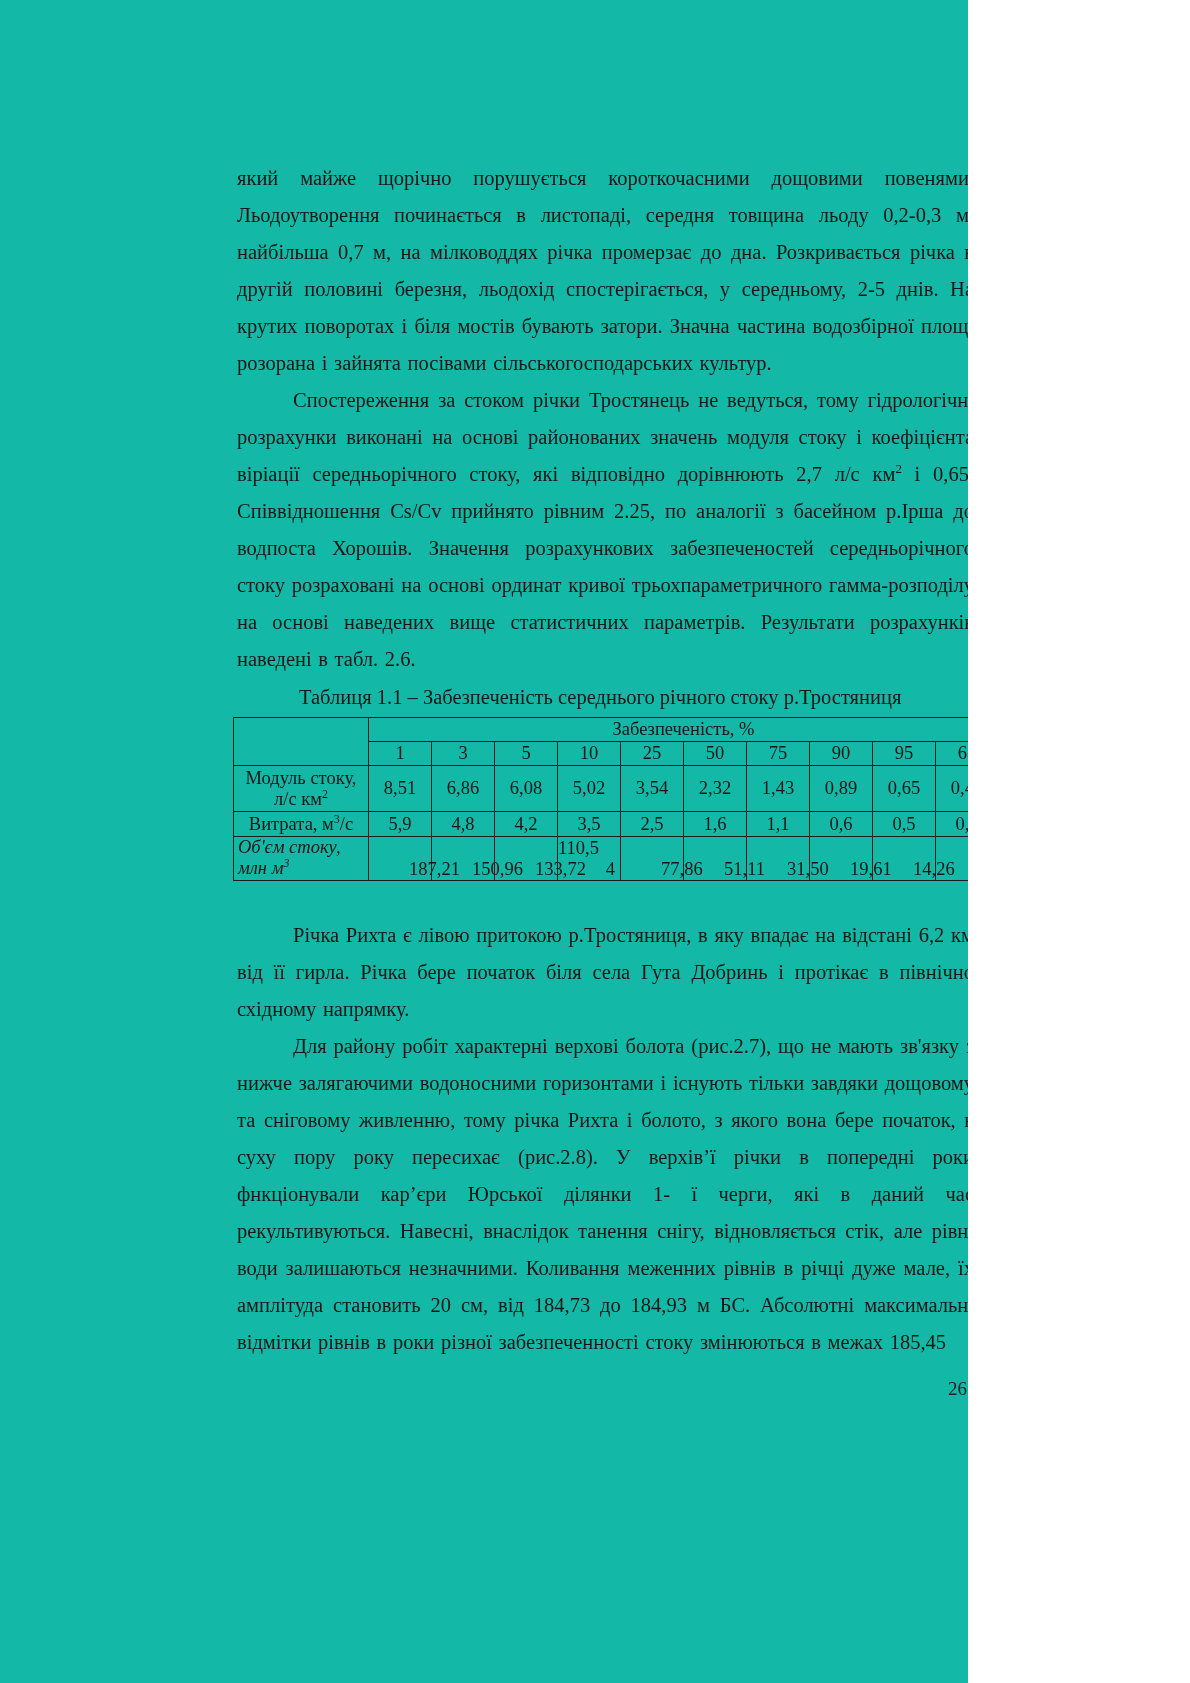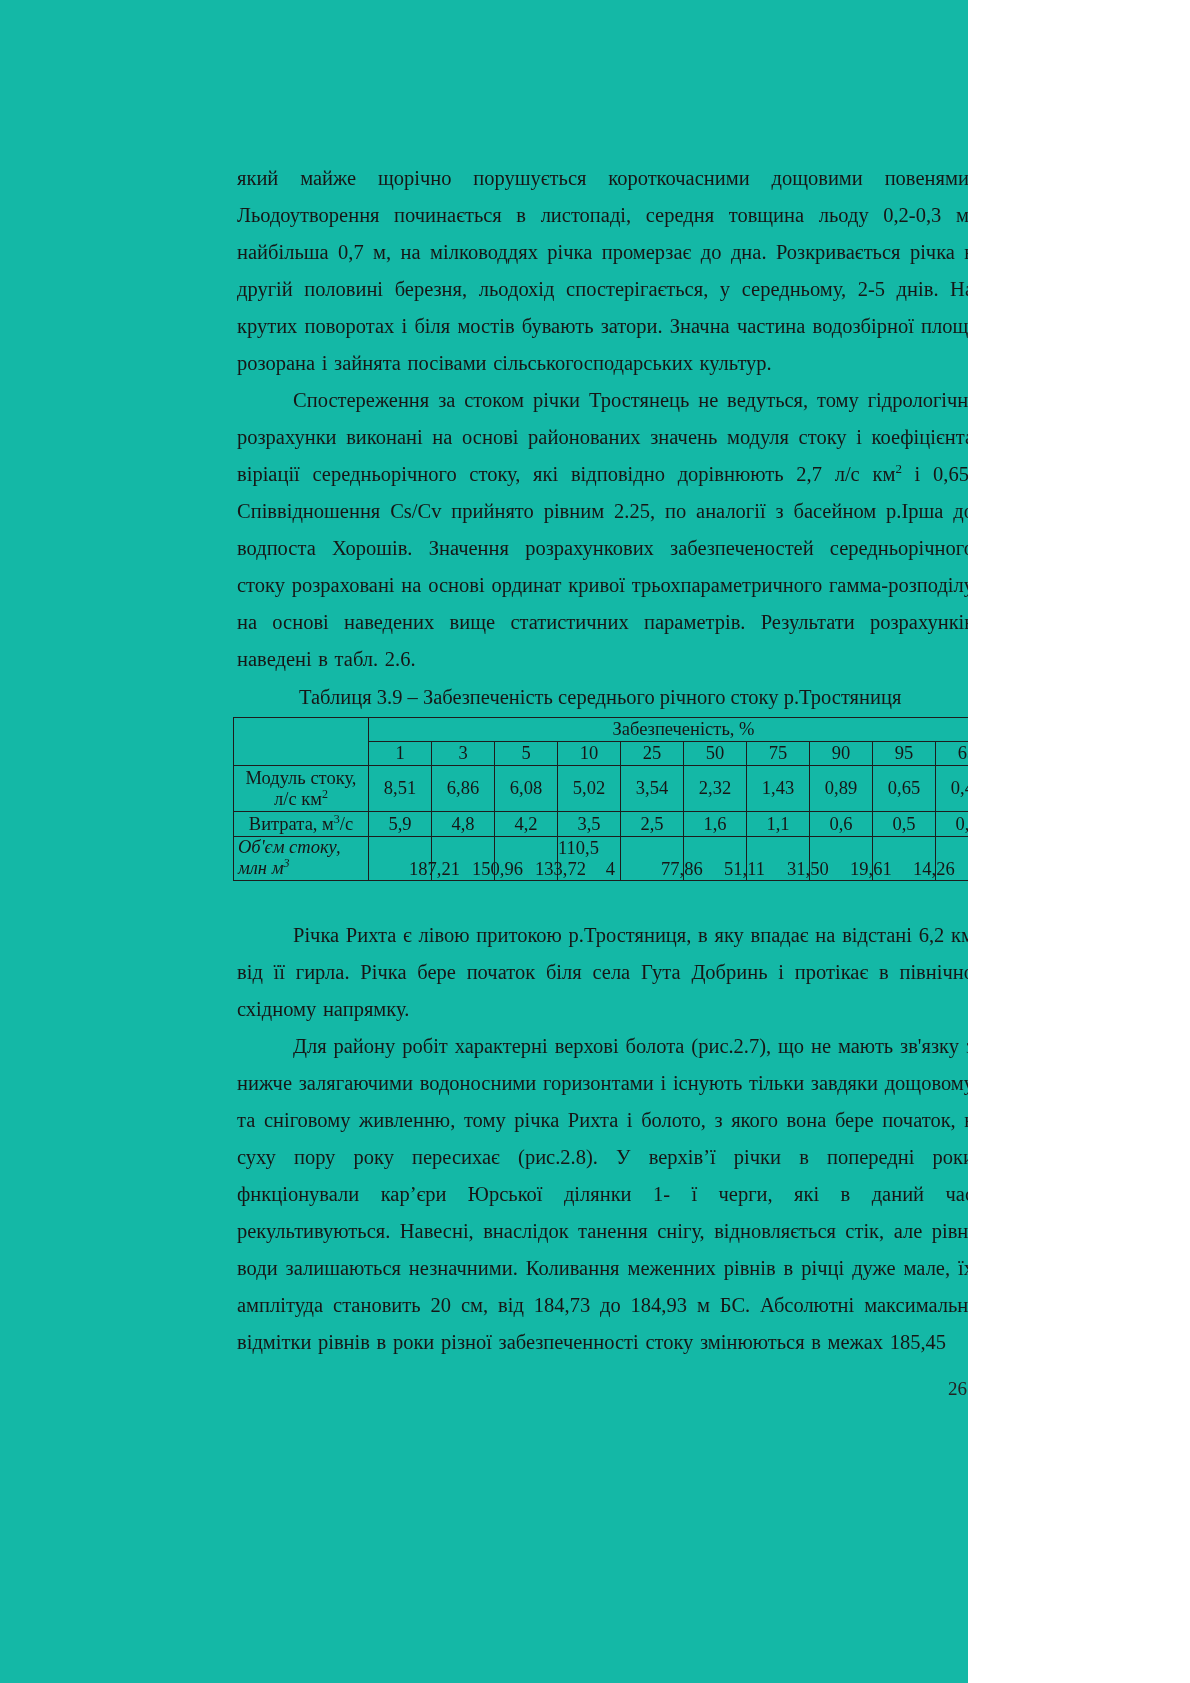--- a/index.html
+++ b/index.html
@@ -57,21 +57,21 @@
 </head>
 <body>
 
 <div class="page">
   <div class="content">
 
     <p class="para">який майже щорічно  порушується короткочасними дощовими повенями. Льодоутворення починається в листопаді, середня товщина льоду 0,2-0,3 м, найбільша 0,7 м, на мілководдях річка промерзає до дна. Розкривається  річка в другій половині березня, льодохід спостерігається, у середньому, 2-5 днів. На крутих поворотах і  біля мостів бувають затори. Значна частина водозбірної площі розорана і зайнята посівами сільськогосподарських культур.</p>
 
     <p class="para indent"><span>Спостереження за стоком річки Тростянець не ведуться, тому гідрологічні розрахунки виконані на основі районованих значень модуля стоку і коефіцієнта віріації середньорічного стоку, які відповідно дорівнюють 2,7 л/с км</span><sup>2</sup><span> і 0,65. Співвідношення Cs/Cv прийнято рівним 2.25, по аналогії з басейном р.Ірша до водпоста Хорошів. Значення розрахункових забезпеченостей середньорічного стоку розраховані на основі ординат кривої трьохпараметричного гамма-розподілу на основі наведених вище статистичних параметрів.  Результати розрахунків наведені в табл. 2.6.</span></p>
 
-    <p class="caption">Таблиця 3.9 – Забезпеченість середнього річного стоку р.Тростяниця</p>
+    <p class="caption">Таблиця 1.1 – Забезпеченість середнього річного стоку р.Тростяниця</p>
 
     <table class="provision">
       <tbody>
         <tr class="h1">
           <td class="label-col" rowspan="2"></td>
           <td colspan="10">Забезпеченість, %</td>
         </tr>
         <tr class="h2">
           <td>1</td>
           <td>3</td>

